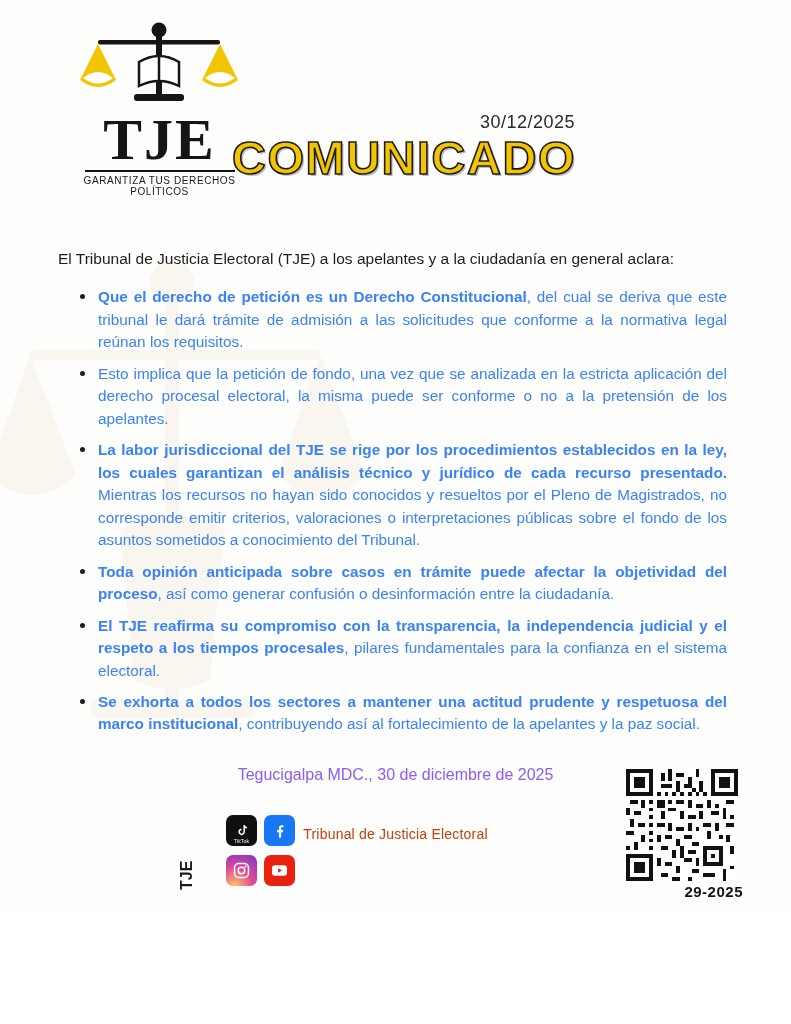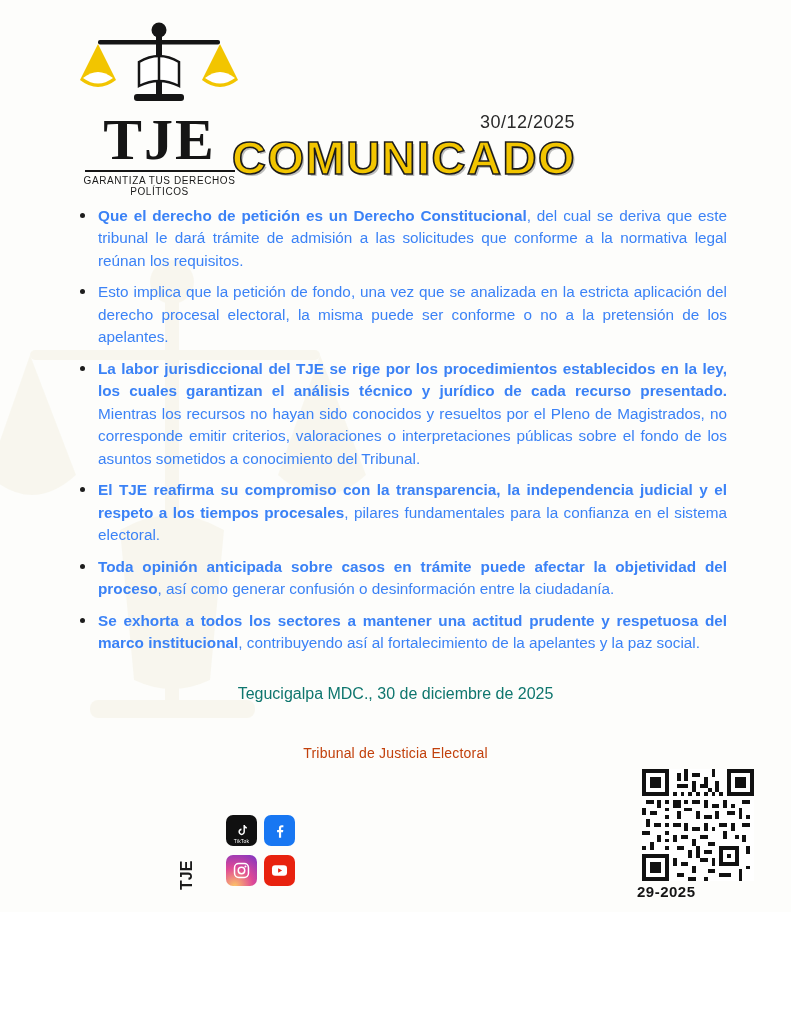--- a/index.html
+++ b/index.html
@@ -189,21 +189,21 @@
     width: 5px;
     height: 5px;
     border-radius: 50%;
     background: #1d1d1d;
   }
   .b { font-weight: bold; }
 
   .place-date {
     text-align: center;
     font-size: 16px;
-    color: #0f766e;
+    color: #8b5cf6;
     margin-top: 30px;
   }
   .signature {
     text-align: center;
     font-size: 14px;
     font-weight: normal;
     color: #c2410c;
     margin-top: 42px;
     letter-spacing: 0.2px;
   }
@@ -253,24 +253,24 @@
     color: #fff;
     position: absolute;
     bottom: 2px;
     width: 100%;
     text-align: center;
     letter-spacing: 0.2px;
   }
 
   .qr-wrap {
     position: absolute;
-    right: 32px;
+    right: 48px;
     bottom: 12px;
     width: 122px;
-    text-align: left;
+    text-align: right;
   }
   .qr {
     width: 112px;
     height: 112px;
     margin: 0 auto;
     background: #ffffff;
   }
   .qr-code-label {
     font-size: 15px;
     font-weight: bold;
@@ -325,36 +325,37 @@
       <div class="logo-word">TJE</div>
       <div class="logo-rule"></div>
       <div class="logo-tag">GARANTIZA TUS DERECHOS POLÍTICOS</div>
     </div>
 
     <div class="doc-date">30/12/2025</div>
     <div class="doc-title">COMUNICADO</div>
   </div>
 
   <div class="content">
+    <p class="intro">El Tribunal de Justicia Electoral (TJE) a los apelantes y a la ciudadanía en general aclara:</p>
 
     <ul class="points">
       <li>
         <span class="b">Que el derecho de petición es un Derecho Constitucional</span><span>, del cual se deriva que este tribunal le dará trámite de admisión a las solicitudes que conforme a la normativa legal reúnan los requisitos.</span>
       </li>
       <li>
         <span class="b"></span><span>Esto implica que la petición de fondo, una vez que se analizada en la estricta aplicación del derecho procesal electoral, la misma puede ser conforme o no a la pretensión de los apelantes.</span>
       </li>
       <li>
         <span class="b">La labor jurisdiccional del TJE se rige por los procedimientos establecidos en la ley, los cuales garantizan el análisis técnico y jurídico de cada recurso presentado.</span><span> Mientras los recursos no hayan sido conocidos y resueltos por el Pleno de Magistrados, no corresponde emitir criterios, valoraciones o interpretaciones públicas sobre el fondo de los asuntos sometidos a conocimiento del Tribunal.</span>
       </li>
       <li>
-        <span class="b">El TJE reafirma su compromiso con la transparencia, la independencia judicial y el respeto a los tiempos procesales</span><span>, pilares fundamentales para la confianza en el sistema electoral.</span>
+        <span class="b">Toda opinión anticipada sobre casos en trámite puede afectar la objetividad del proceso</span><span>, así como generar confusión o desinformación entre la ciudadanía.</span>
       </li>
       <li>
-        <span class="b">Toda opinión anticipada sobre casos en trámite puede afectar la objetividad del proceso</span><span>, así como generar confusión o desinformación entre la ciudadanía.</span>
+        <span class="b">El TJE reafirma su compromiso con la transparencia, la independencia judicial y el respeto a los tiempos procesales</span><span>, pilares fundamentales para la confianza en el sistema electoral.</span>
       </li>
       <li>
         <span class="b">Se exhorta a todos los sectores a mantener una actitud prudente y respetuosa del marco institucional</span><span>, contribuyendo así al fortalecimiento de la apelantes y la paz social.</span>
       </li>
     </ul>
 
     <div class="place-date">Tegucigalpa MDC., 30 de diciembre de 2025</div>
     <div class="signature">Tribunal de Justicia Electoral</div>
   </div>
 

